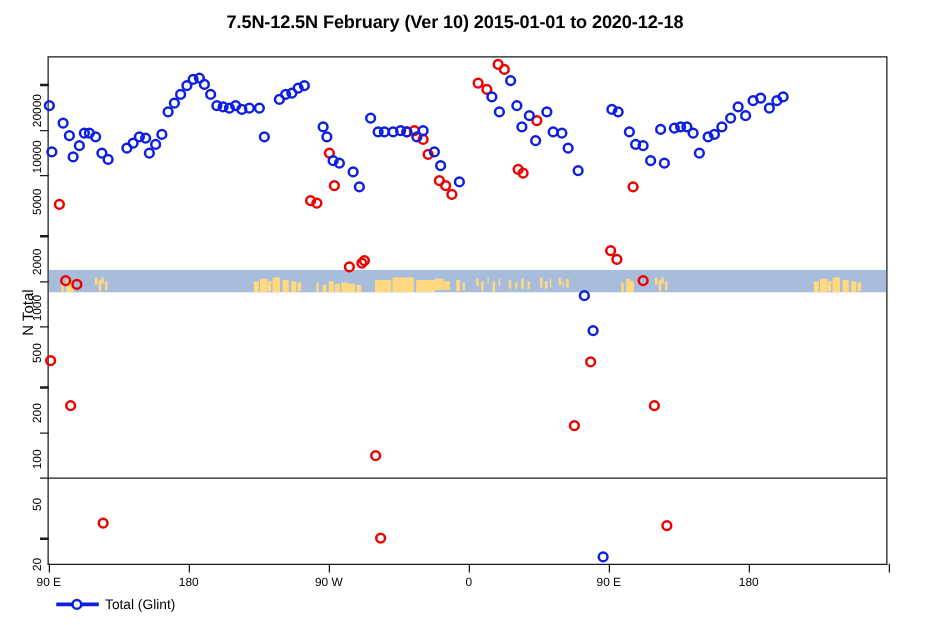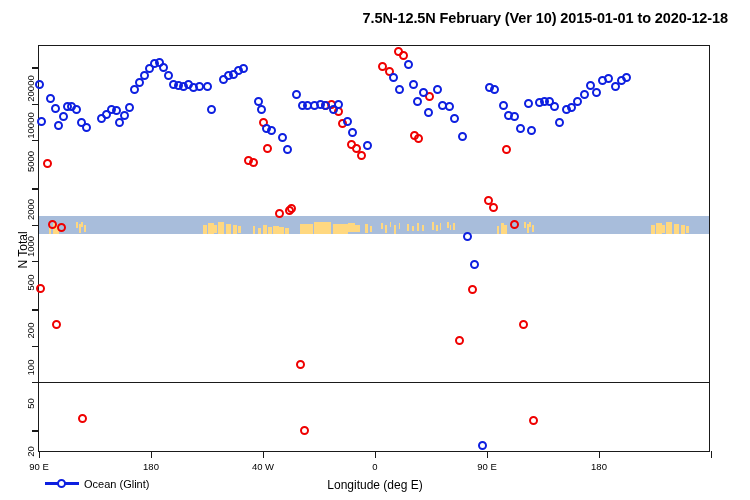--- a/index.html
+++ b/index.html
@@ -1,20 +1,20 @@
 <!DOCTYPE html>
 <html><head>
 <meta charset="utf-8">
 <style>
   html,body{margin:0;padding:0;background:#ffffff;}
   body{width:750px;height:500px;position:relative;overflow:hidden;
        font-family:"Liberation Sans", sans-serif;color:#000;}
   #stage{position:absolute;left:0;top:0;width:750px;height:500px;}
 
-  #chart-title{position:absolute;left:0;top:10px;width:728px;text-align:right;
+  #chart-title{position:absolute;left:0;top:10px;width:728px;text-align:center;
       font-size:14.5px;font-weight:bold;letter-spacing:-0.1px;}
 
   #plot-frame{position:absolute;left:38px;top:45px;width:672px;height:407px;
       border:1.4px solid #1a1a1a;box-sizing:border-box;background:transparent;}
 
   .map-band{position:absolute;left:0;top:0;height:18px;width:100%;overflow:hidden;}
   .ocean-strip{position:absolute;left:0;top:0;width:100%;height:100%;background:#a8bddb;}
   .land-shape{position:absolute;background:#ffd880;}
 
   .hline{position:absolute;left:0;width:100%;height:1.3px;background:#1a1a1a;}
@@ -53,21 +53,20 @@
 </style>
 </head>
 <body>
 
 <div id="stage">
 
   <div id="chart-title">7.5N-12.5N February (Ver 10)   2015-01-01 to 2020-12-18</div>
 
   <div id="y-axis-title">N Total</div>
 
-  <div id="x-axis-title">Longitude (deg E)</div>
 
   <div id="plot-frame">
     <div id="map-band" class="map-band" style="top: 169.756px;">
       <div class="ocean-strip"></div>
     <div class="land-shape" style="left: 9.95556px; width: 1.86667px; top: 10px; height: 9px;"></div>
         <div class="land-shape" style="left: 13.6889px; width: 3.11111px; top: 7px; height: 11px;"></div>
         <div class="land-shape" style="left: 17.4222px; width: 2.73778px; top: 9px; height: 9px;"></div>
         <div class="land-shape" style="left: 37.3333px; width: 1.49333px; top: 6px; height: 6px;"></div>
         <div class="land-shape" style="left: 39.8222px; width: 1.99111px; top: 8px; height: 9px;"></div>
         <div class="land-shape" style="left: 42.3111px; width: 1.24444px; top: 6px; height: 5px;"></div>
@@ -165,21 +164,21 @@
         <div class="ylab-wrap" style="top: 21.3099px;">
           <div class="ylab-inner">20000</div>
         </div>
       </div>
     <div id="xtick-layer">
         <div class="xtick" style="left: 0px;"></div>
         <div class="xlab" style="left: 0px;">90 E</div>
         <div class="xtick" style="left: 112px;"></div>
         <div class="xlab" style="left: 112px;">180</div>
         <div class="xtick" style="left: 224px;"></div>
-        <div class="xlab" style="left: 224px;">40 W</div>
+        <div class="xlab" style="left: 224px;">90 W</div>
         <div class="xtick" style="left: 336px;"></div>
         <div class="xlab" style="left: 336px;">0</div>
         <div class="xtick" style="left: 448px;"></div>
         <div class="xlab" style="left: 448px;">90 E</div>
         <div class="xtick" style="left: 560px;"></div>
         <div class="xlab" style="left: 560px;">180</div>
         <div class="xtick" style="left: 672px;"></div>
       </div>
     <div id="points-layer">
         <div class="pt land" style="left: 1.24444px; top: 242.033px;"></div>
@@ -316,16 +315,16 @@
         <div class="pt ocean" style="left: 587.378px; top: 31.4204px;"></div>
       </div>
   </div>
 
   <div id="legend">
       <div class="legend-row">
         <div class="legend-mark">
           <div class="legend-line blue-s"></div>
           <div class="legend-dot blue-b"></div>
         </div>
-        <div class="legend-text">Ocean (Glint)</div>
+        <div class="legend-text">Total (Glint)</div>
       </div>
     </div>
 </div>
 
 </body></html>

